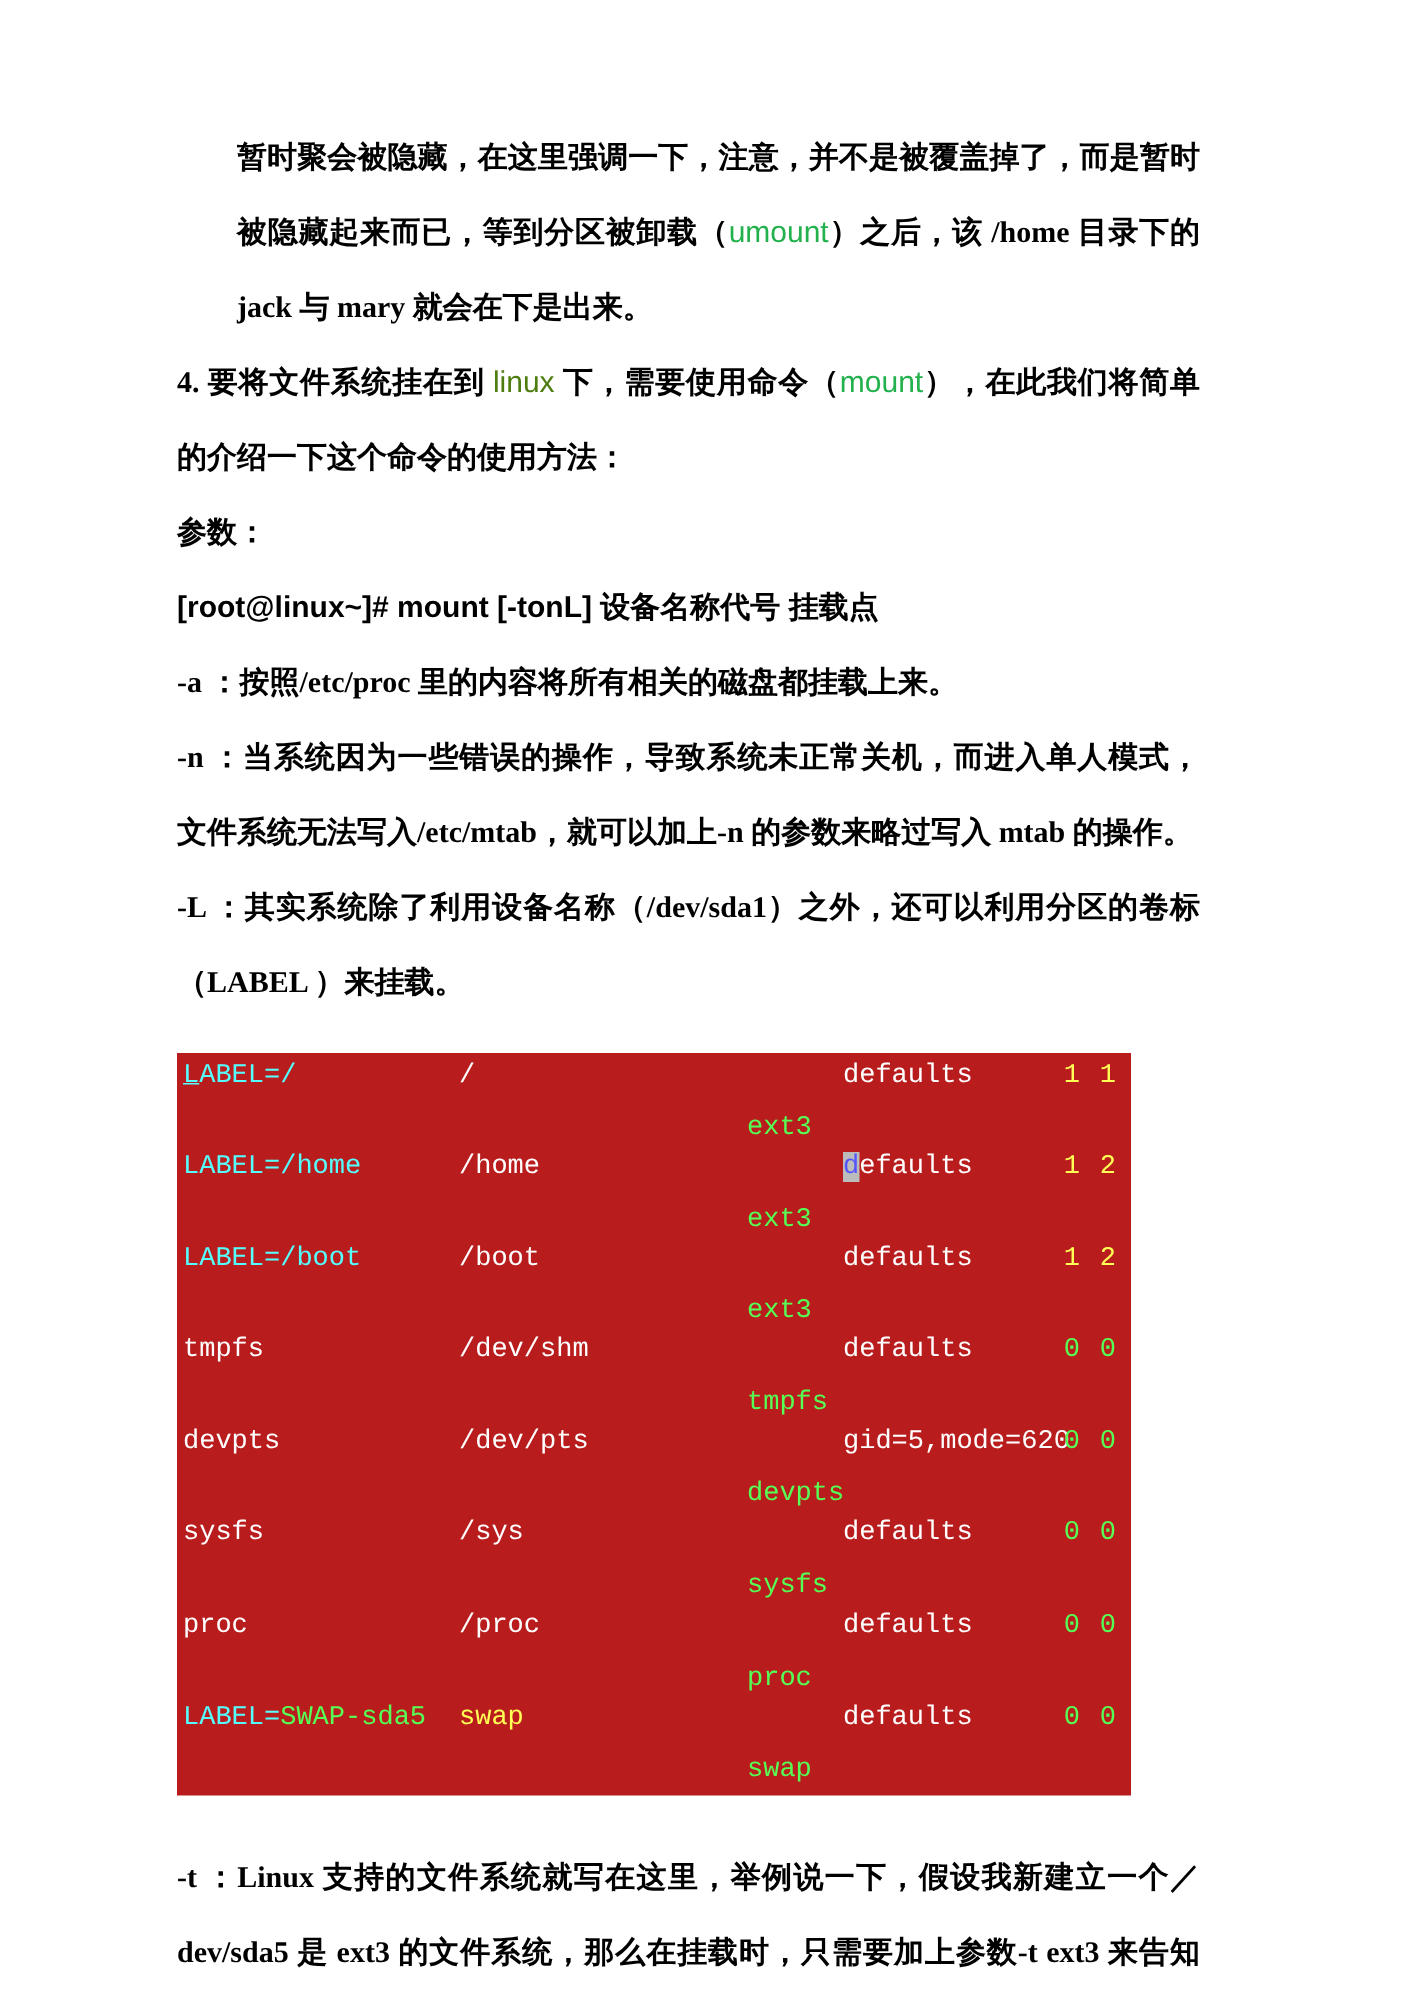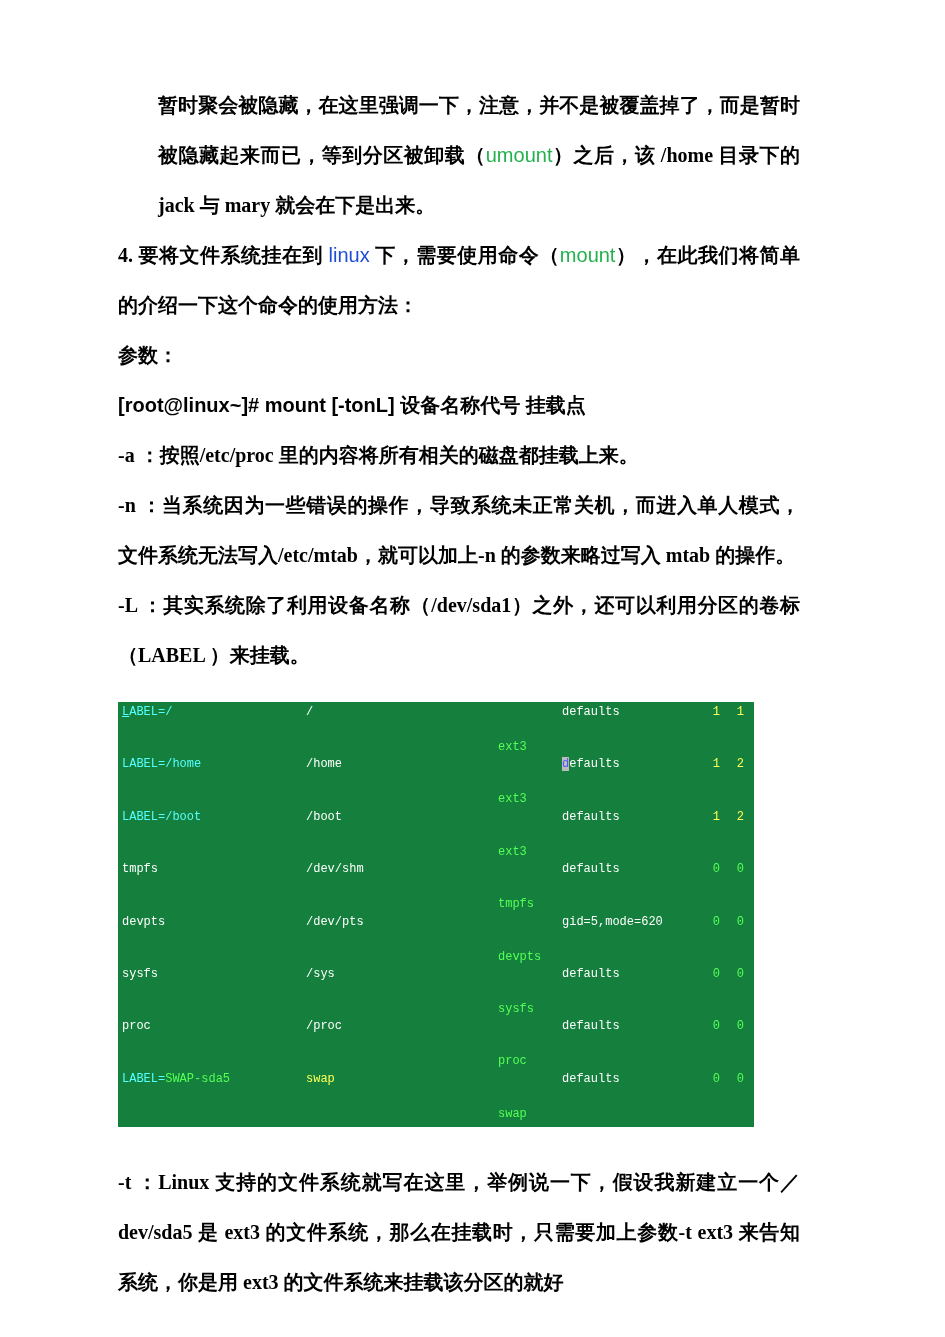--- a/index.html
+++ b/index.html
@@ -25,37 +25,37 @@
   }
   .indent-sub {
     margin-left: 40px;
   }
   .green {
     color: #22b14c;
     font-family: "Microsoft YaHei", Arial, sans-serif;
     font-weight: 500;
   }
   .blue {
-    color: #1d4ed8;
+    color: #4d7c0f;
     font-family: "Microsoft YaHei", Arial, sans-serif;
     font-weight: 500;
   }
   .cmdline {
     font-family: "Microsoft YaHei", Arial, sans-serif;
     font-weight: 700;
     font-size: 20px;
   }
 
   
   .term {
     margin-top: 22px;
     width: 636px;
-    background: #15803d;
+    background: #b91c1c;
     font-family: "Courier New", monospace;
-    font-size: 12px;
+    font-size: 18px;
     line-height: 1.45;
     color: #fff;
     padding: 2px 4px 4px 4px;
     box-sizing: border-box;
   }
   .trow {
     display: flex;
     white-space: pre;
   }
   .c-fs   { width: 184px; }

